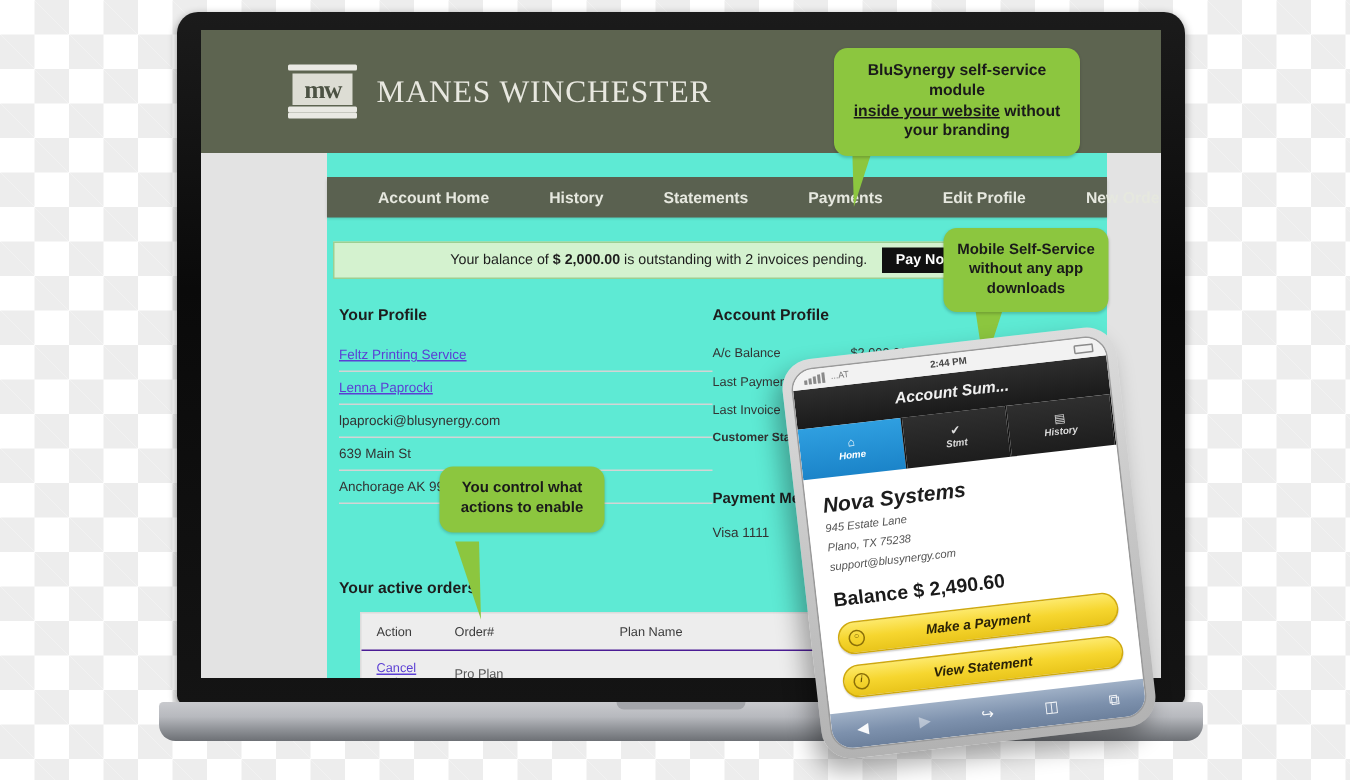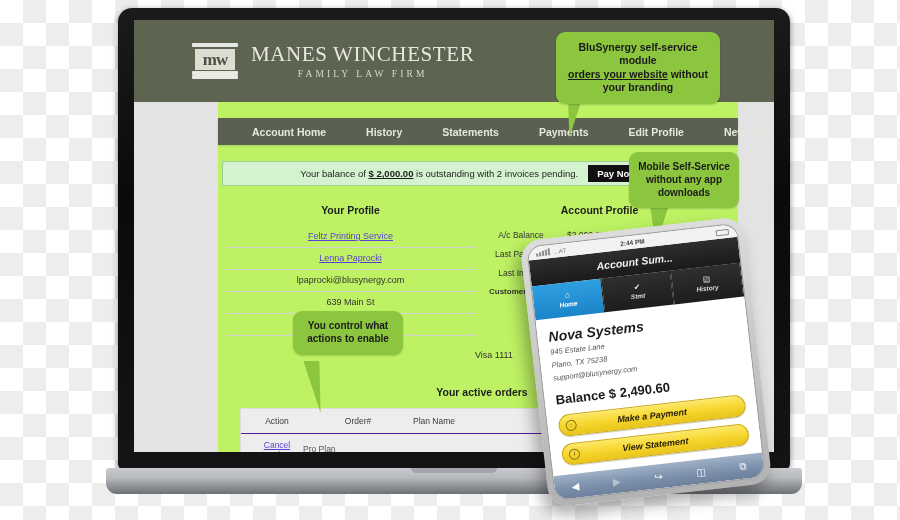--- a/index.html
+++ b/index.html
@@ -61,36 +61,36 @@
   #logo-name { font-size: 21px; letter-spacing: .6px; line-height: 1.05; }
   #logo-sub { font-size: 9.5px; letter-spacing: 3.1px; text-align: center; margin-top: 3px; color: #d7d8ce; }
   #site-nav { margin-left: auto; margin-right: 62px; display: flex; gap: 26px; }
   .site-nav-link {
     color: #b6c49a; font-family: "Liberation Serif", serif; font-size: 11px;
     letter-spacing: 1.2px; cursor: pointer;
   }
 
   
   #app-body { position: relative; height: 380px; background: #e3e3e3; }
-  #app-inner { position: absolute; left: 84px; right: 36px; top: 0; bottom: 0; background: #bef264; text-align: center; }
+  #app-inner { position: absolute; left: 84px; right: 36px; top: 0; bottom: 0; background: #5eead4; }
 
   #tabbar {
     margin-top: 16px; height: 27px; background: #5a6150;
     display: flex; align-items: center; padding-left: 14px;
     box-shadow: 0 1px 2px rgba(0,0,0,.15);
   }
   .tab { color: #e6e8df; font-size: 10.5px; font-weight: bold; padding: 0 20px; cursor: pointer; white-space: nowrap; }
 
   #banner {
     margin: 16px 14px 0 4px; height: 25px; background: #d4f2cf;
     border: 1px solid #9ccf92; display: flex; align-items: center; justify-content: center;
     gap: 10px; padding: 0 8px;
   }
   #banner-text { font-size: 9.5px; color: #1d1d1d; }
-  #banner-text b { font-weight: bold; text-decoration: underline; }
+  #banner-text b { font-weight: bold; }
   #pay-now {
     background: #101010; color: #ffffff; font-size: 9.5px; font-weight: bold;
     padding: 3px 9px; cursor: pointer;
   }
 
   #cols { display: flex; padding: 18px 14px 0 8px; }
   .col { width: 50%; }
   .sec-title { font-size: 10.5px; font-weight: bold; color: #1d1d1d; margin-bottom: 10px; }
   .profile-line {
     font-size: 9px; color: #333; padding: 5px 0 6px 0; border-bottom: 1px solid #d4d4d4;
@@ -226,21 +226,20 @@
       <div id="site-header">
         <div id="logo-wrap">
           <div id="logo-mark">
             <div class="lm-bar top"></div>
             <div id="lm-mid">mw</div>
             <div class="lm-bar"></div>
             <div class="lm-bar"></div>
           </div>
           <div id="logo-text">
             <div id="logo-name">MANES WINCHESTER</div>
-            <div id="logo-sub">FAMILY LAW FIRM</div>
           </div>
         </div>
         <div id="site-nav">
           <span class="site-nav-link">HOME</span>
           <span class="site-nav-link">ABOUT</span>
         </div>
       </div>
 
       <div id="app-body">
         <div id="app-inner">
@@ -319,21 +318,21 @@
       </div>
 
     </div>
   </div>
   <div id="base"></div>
 </div>
 
 <div class="tail" id="tail-1"></div>
 <div class="callout" id="callout-1">
   <div>BluSynergy self-service module</div>
-  <div><u>orders your website</u><span> without</span></div>
+  <div><u>inside your website</u><span> without</span></div>
   <div>your branding</div>
 </div>
 
 <div class="tail" id="tail-2"></div>
 <div class="callout" id="callout-2">Mobile Self-Service without any app downloads</div>
 
 <div class="tail" id="tail-3"></div>
 <div class="callout" id="callout-3">You control what actions to enable</div>
 
 <div id="phone">

